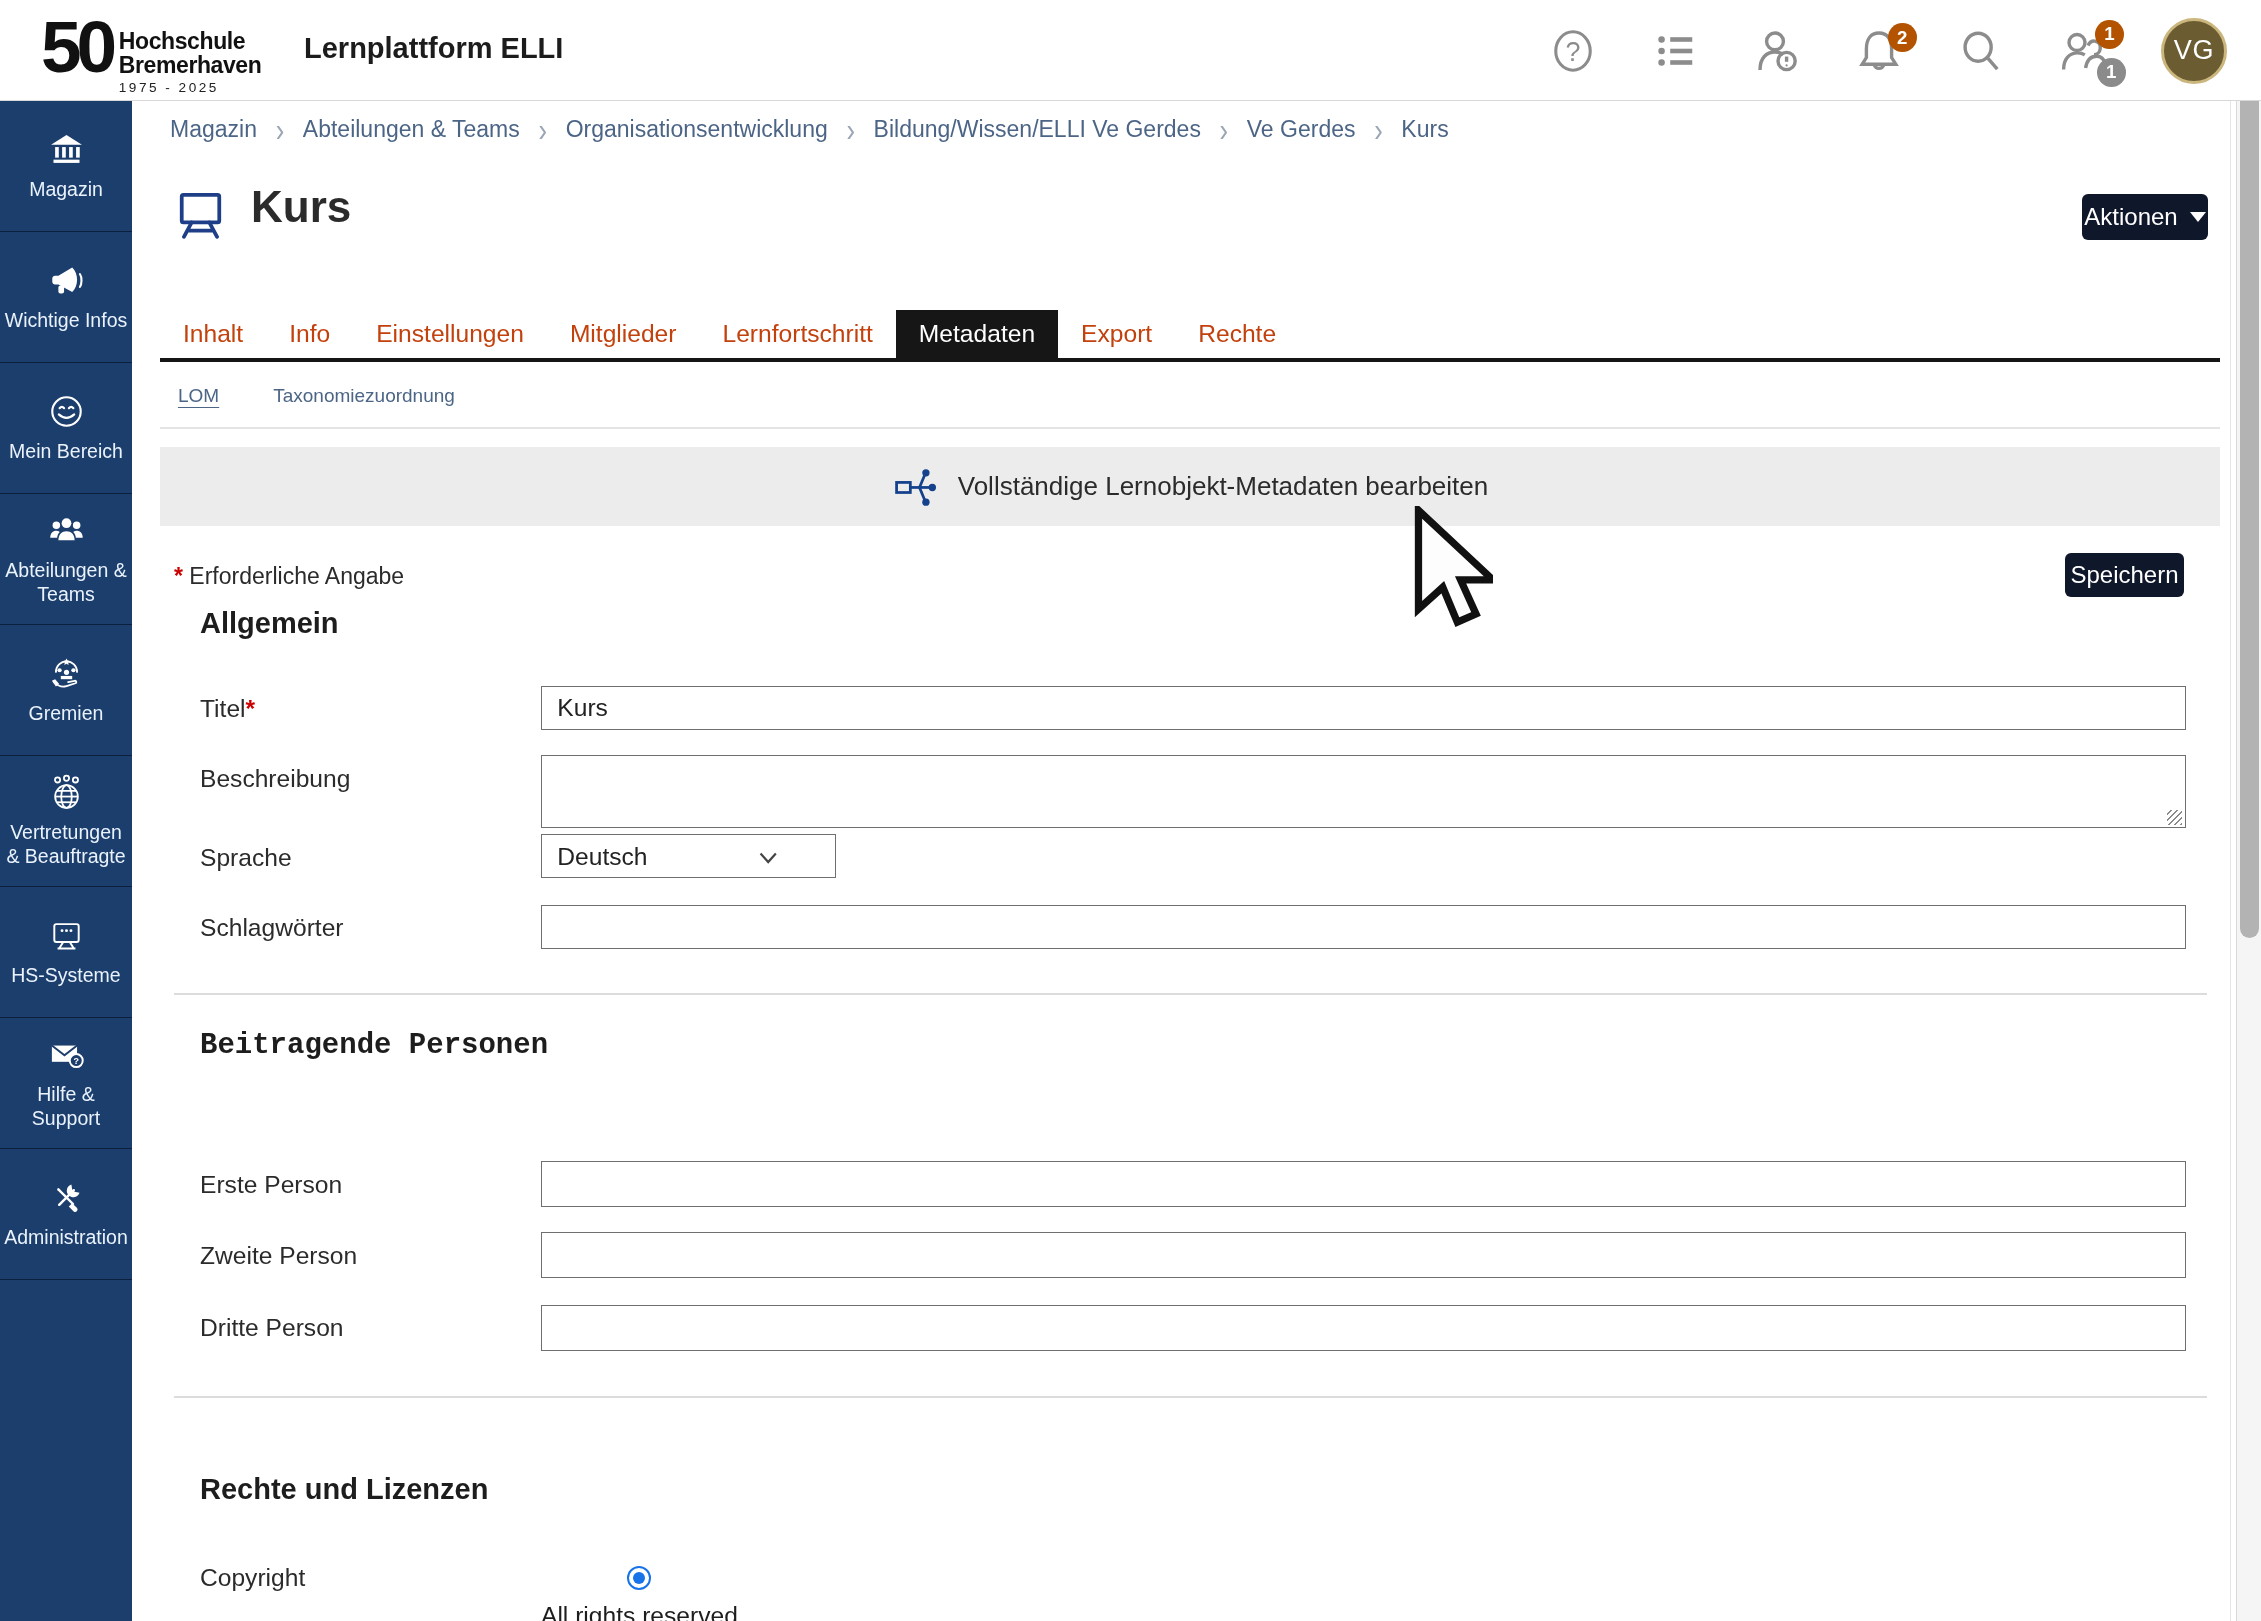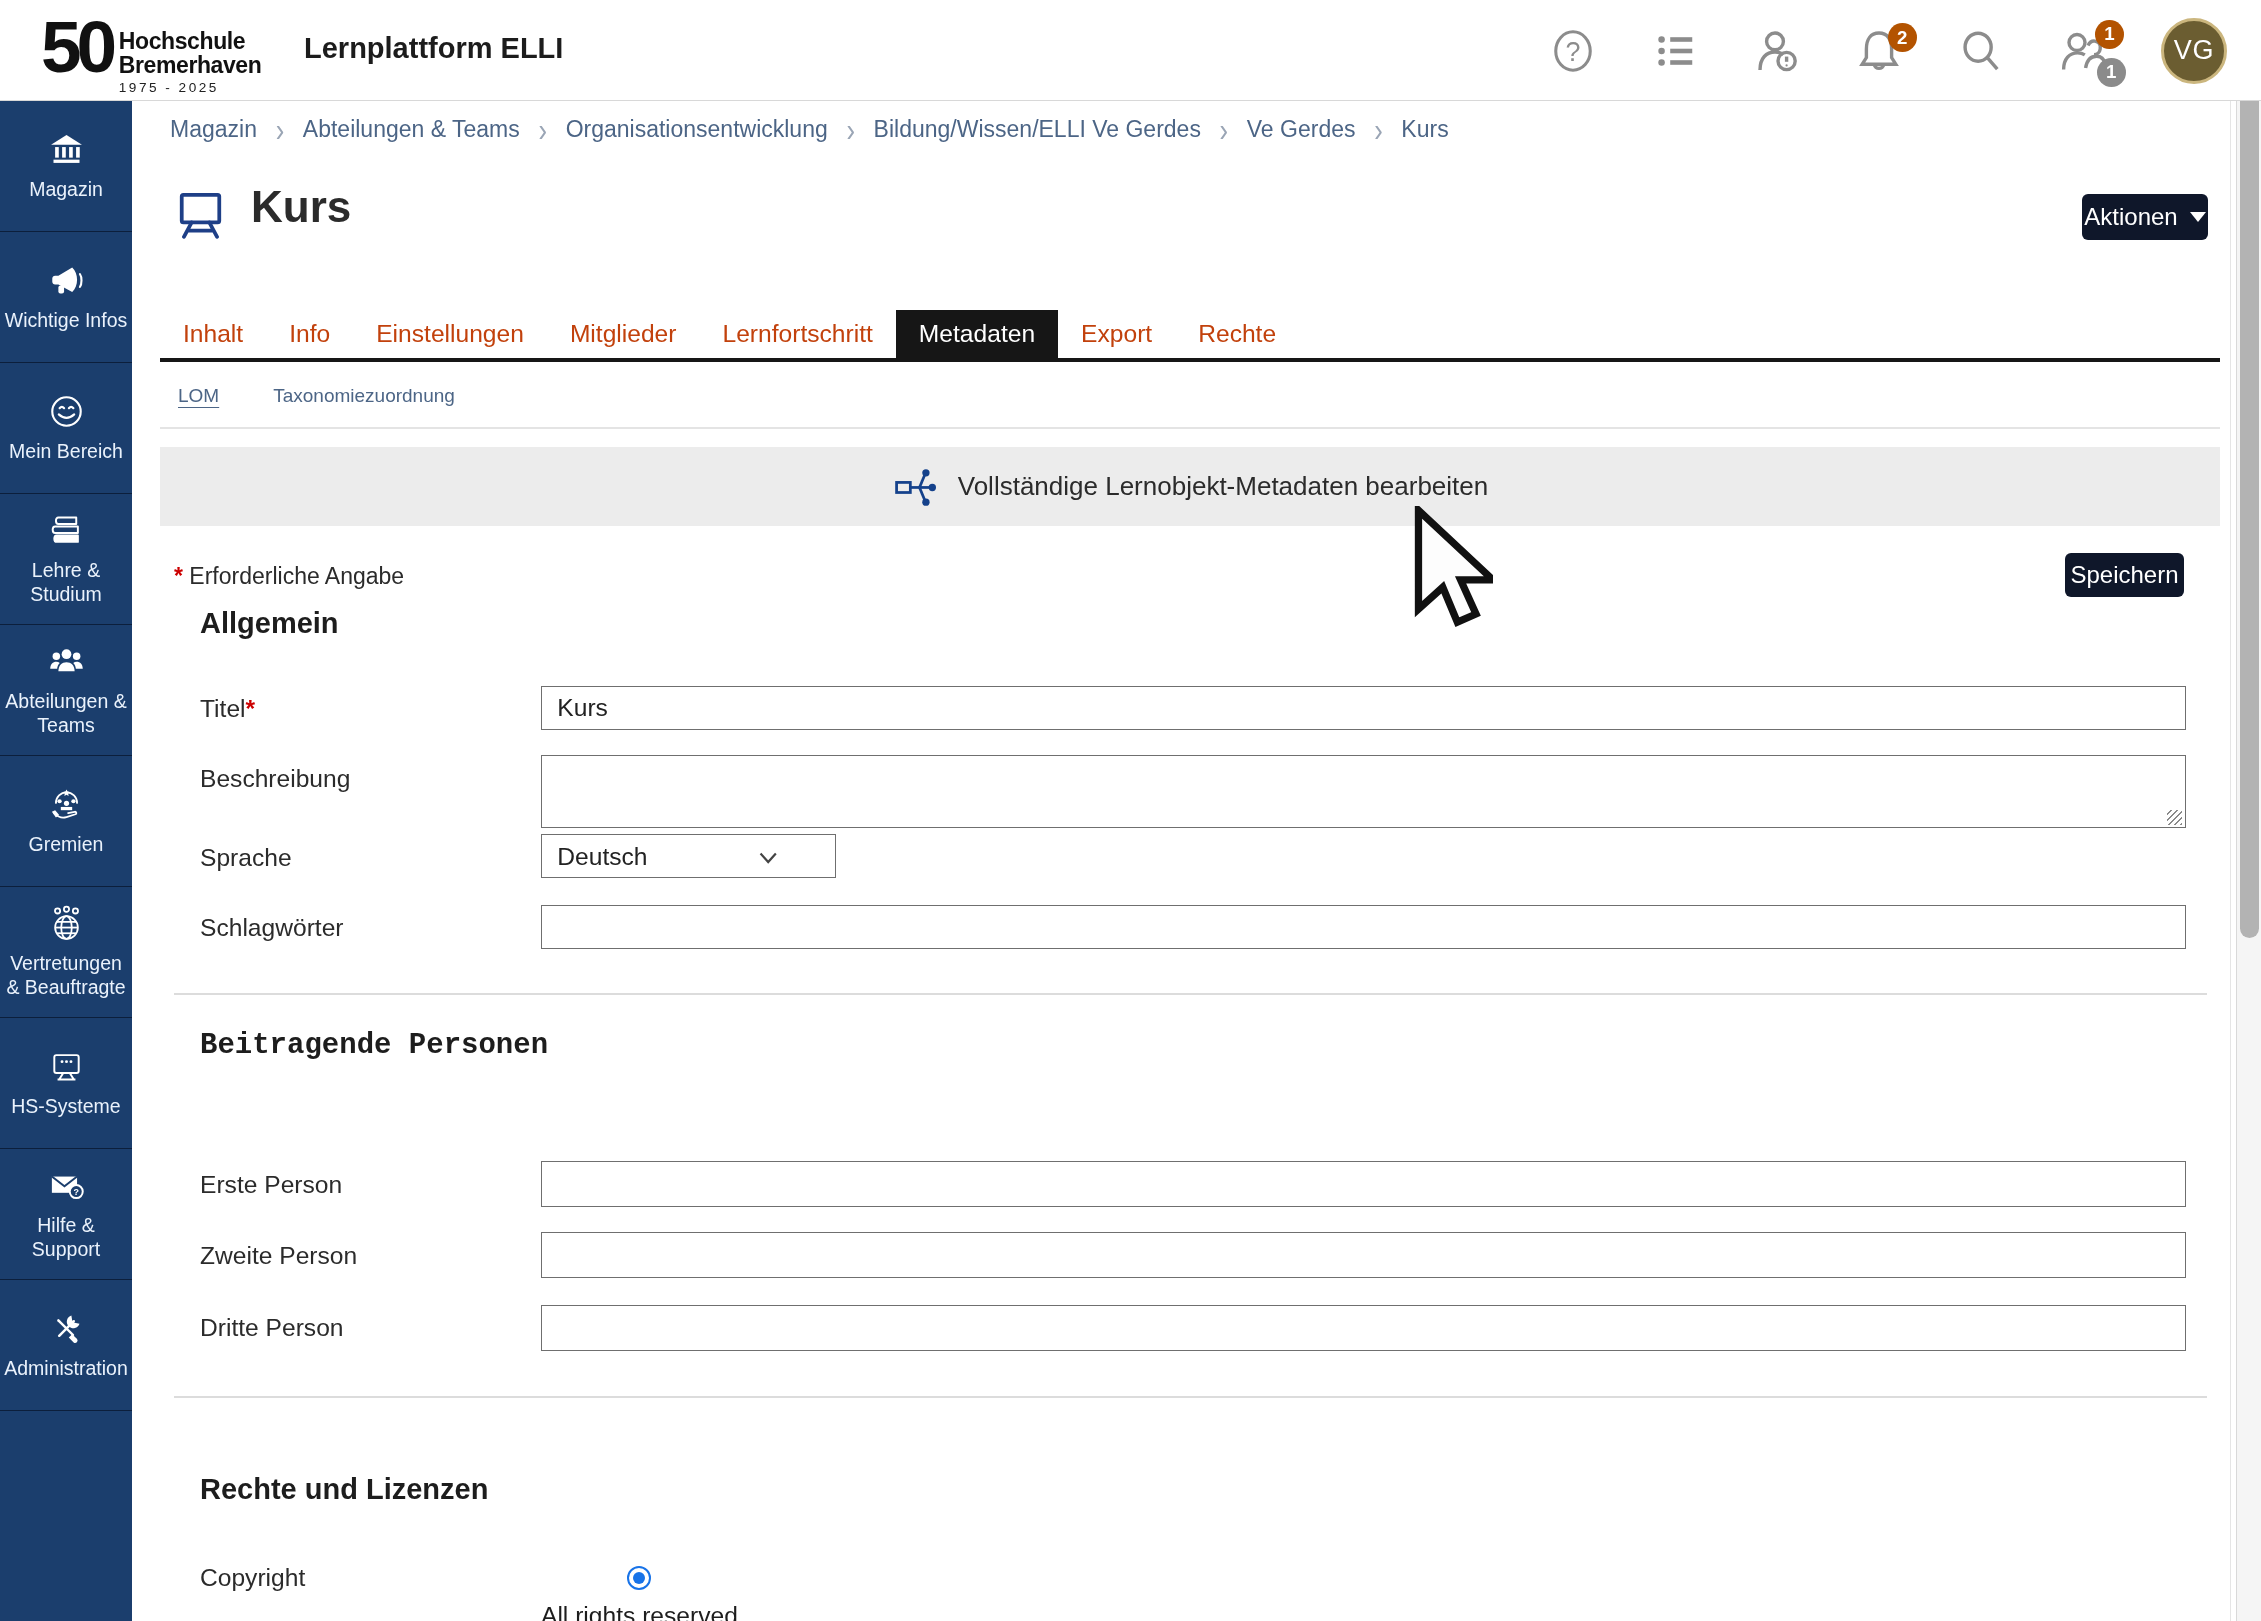--- a/index.html
+++ b/index.html
@@ -175,28 +175,20 @@
   <div class="side-item">
     <svg width="39" height="39" viewBox="0 0 48 48" fill="none" stroke="#fff" stroke-width="2.6" stroke-linecap="round">
       <circle cx="24" cy="24" r="17.5"></circle>
       <path d="M15.5 20 q2.8-3.4 5.6 0"></path>
       <path d="M26.9 20 q2.8-3.4 5.6 0"></path>
       <path d="M14.5 27.5 q9.5 8.6 19 0"></path>
     </svg>
     <span class="side-label">Mein Bereich</span>
   </div>
 
-  <div class="side-item">
-    <svg width="39" height="39" viewBox="0 0 48 48" fill="none" stroke="#fff" stroke-width="2.4" stroke-linejoin="round">
-      <path d="M14 8 h22 v8 h-22 a3 4 0 0 1 0-8 z"></path>
-      <path d="M10 19 h28 v8 h-28 a3 4 0 0 1 0-8 z"></path>
-      <path d="M12 30 h26 v8 h-26 a3 4 0 0 1 0-8 z" fill="#fff"></path>
-    </svg>
-    <span class="side-label">Lehre &amp; Studium</span>
-  </div>
 
   <div class="side-item">
     <svg width="39" height="39" viewBox="0 0 48 48">
       <circle cx="24" cy="15" r="6" fill="#fff"></circle>
       <circle cx="11.5" cy="17.5" r="4.6" fill="#fff"></circle>
       <circle cx="36.5" cy="17.5" r="4.6" fill="#fff"></circle>
       <path d="M14 36 c0-7 4.4-11 10-11 s10 4 10 11 z" fill="#fff"></path>
       <path d="M4 33 c0-5.5 3.3-8.6 7.5-8.6 1.6 0 3 .5 4.2 1.3 -2 2-3.2 4.8-3.2 7.3 z" fill="#fff"></path>
       <path d="M44 33 c0-5.5-3.3-8.6-7.5-8.6 -1.6 0-3 .5-4.2 1.3 2 2 3.2 4.8 3.2 7.3 z" fill="#fff"></path>
     </svg>

